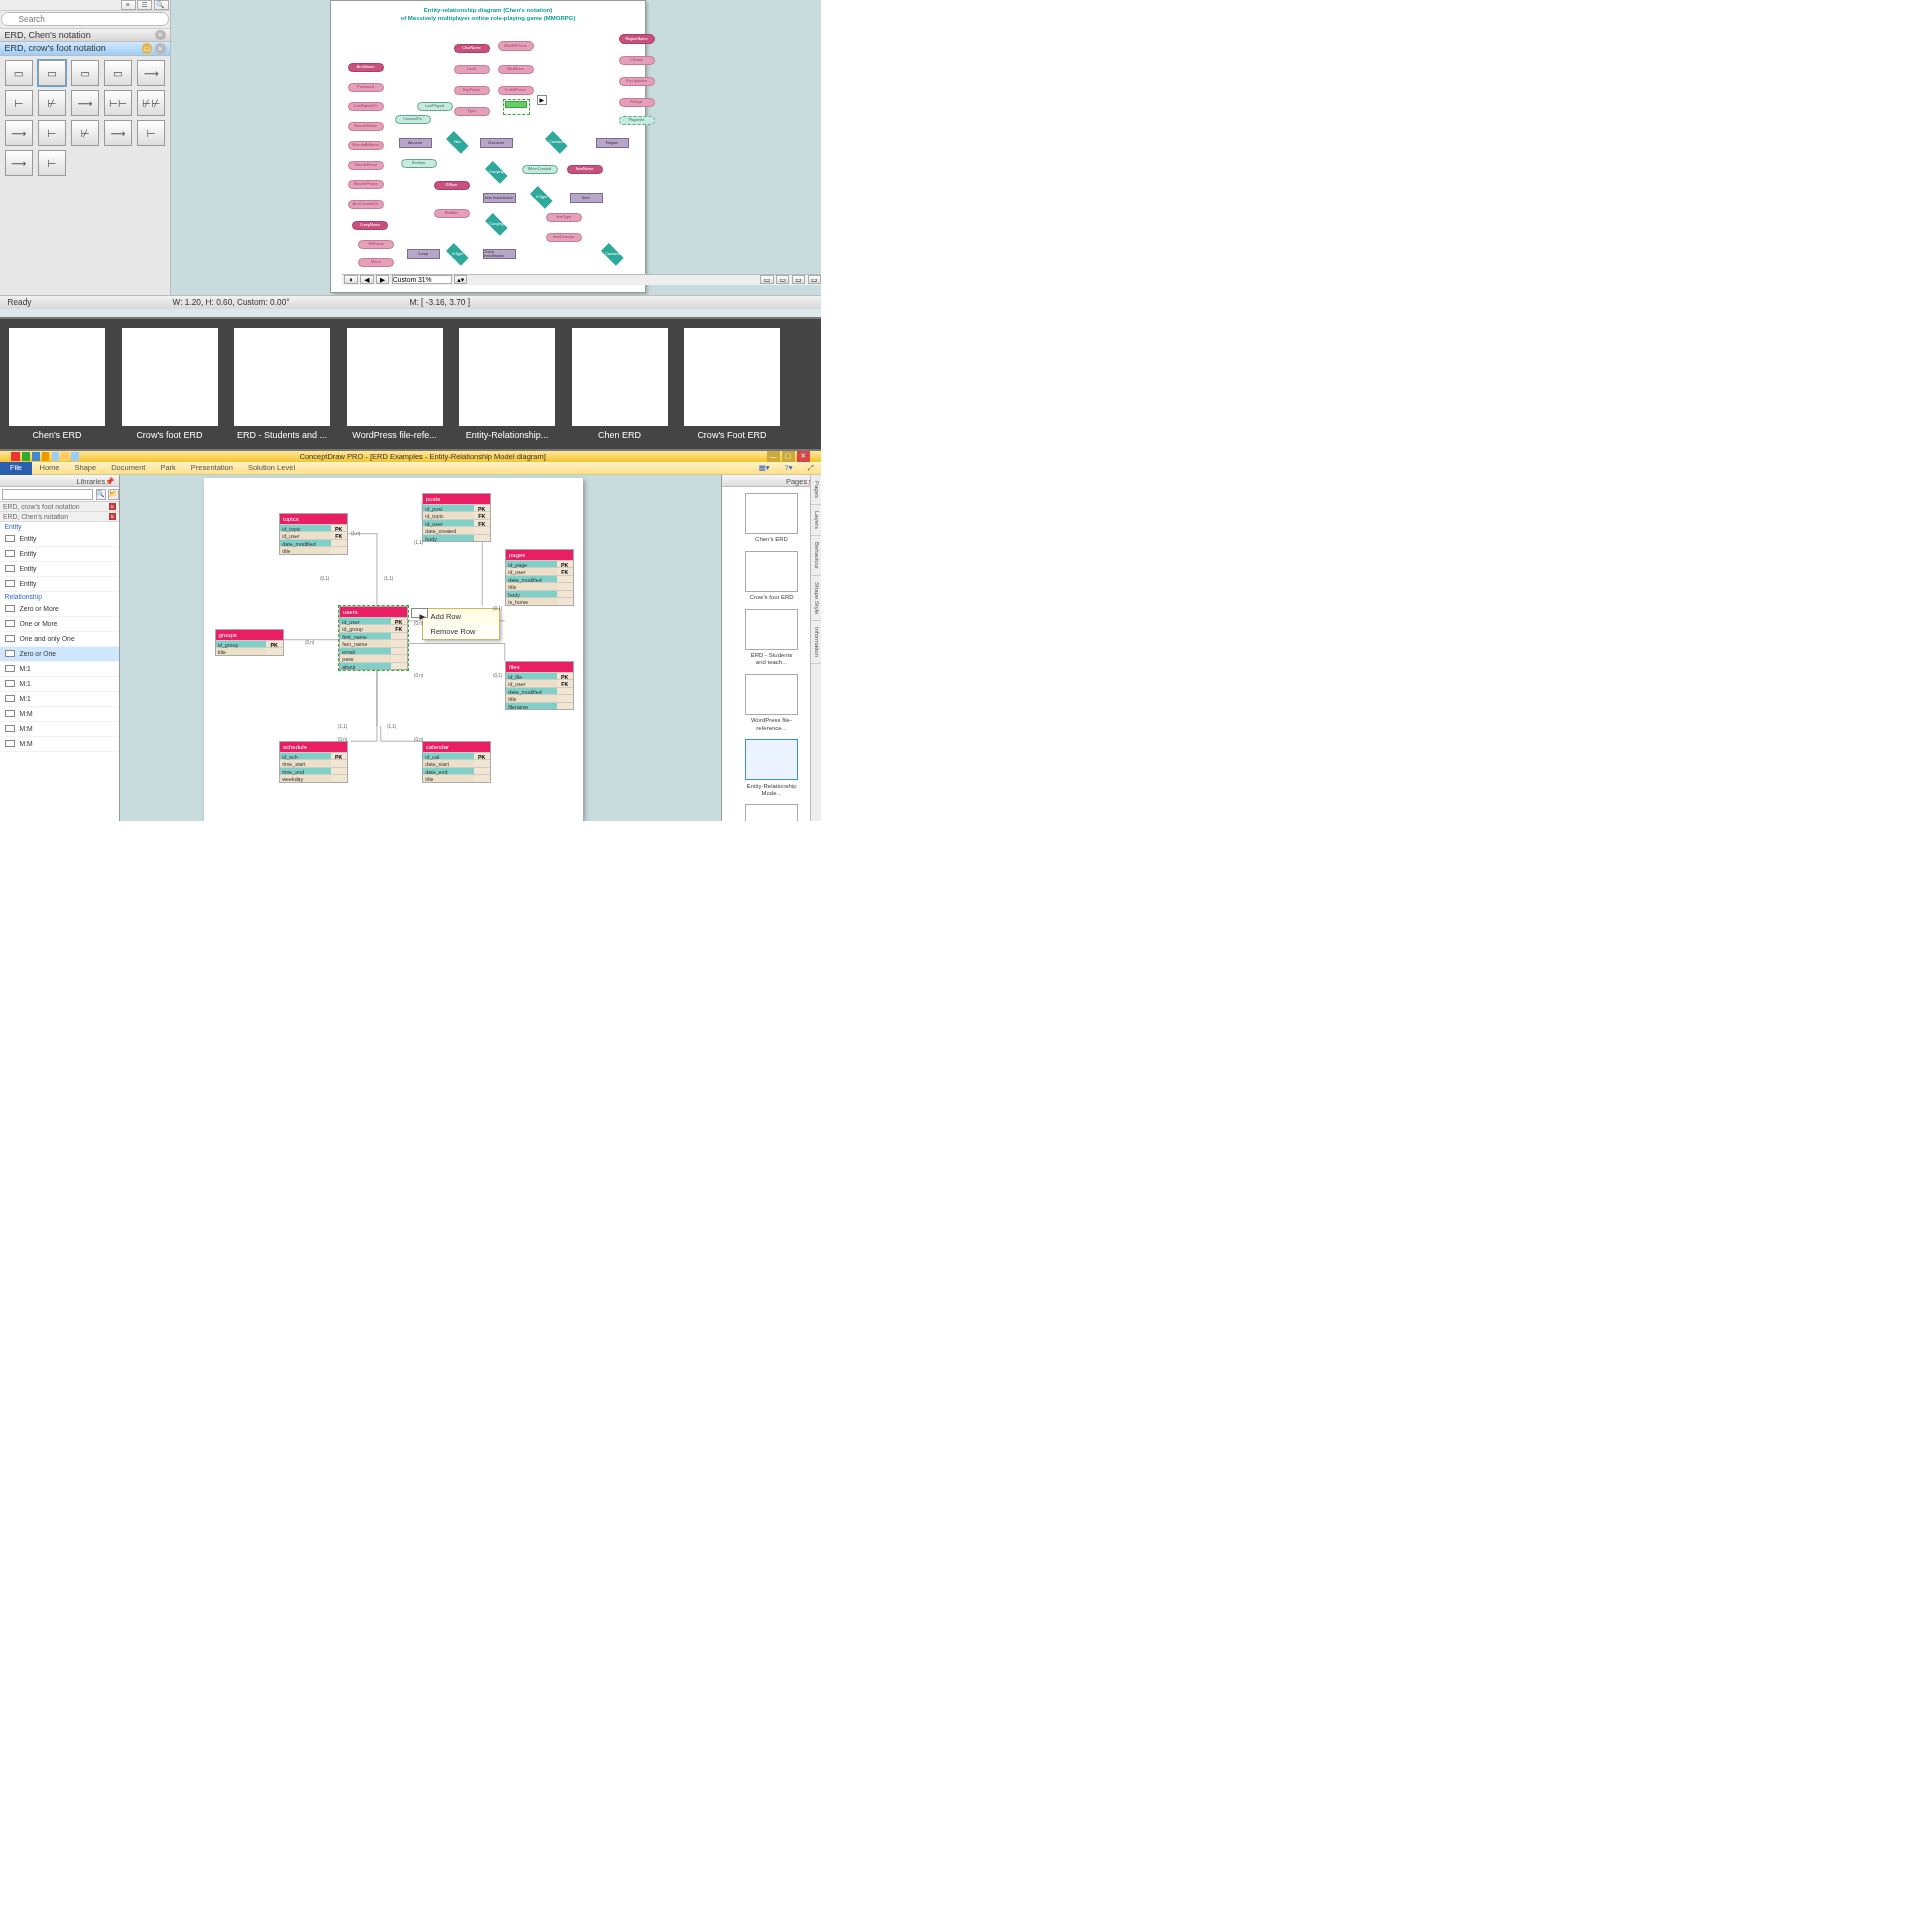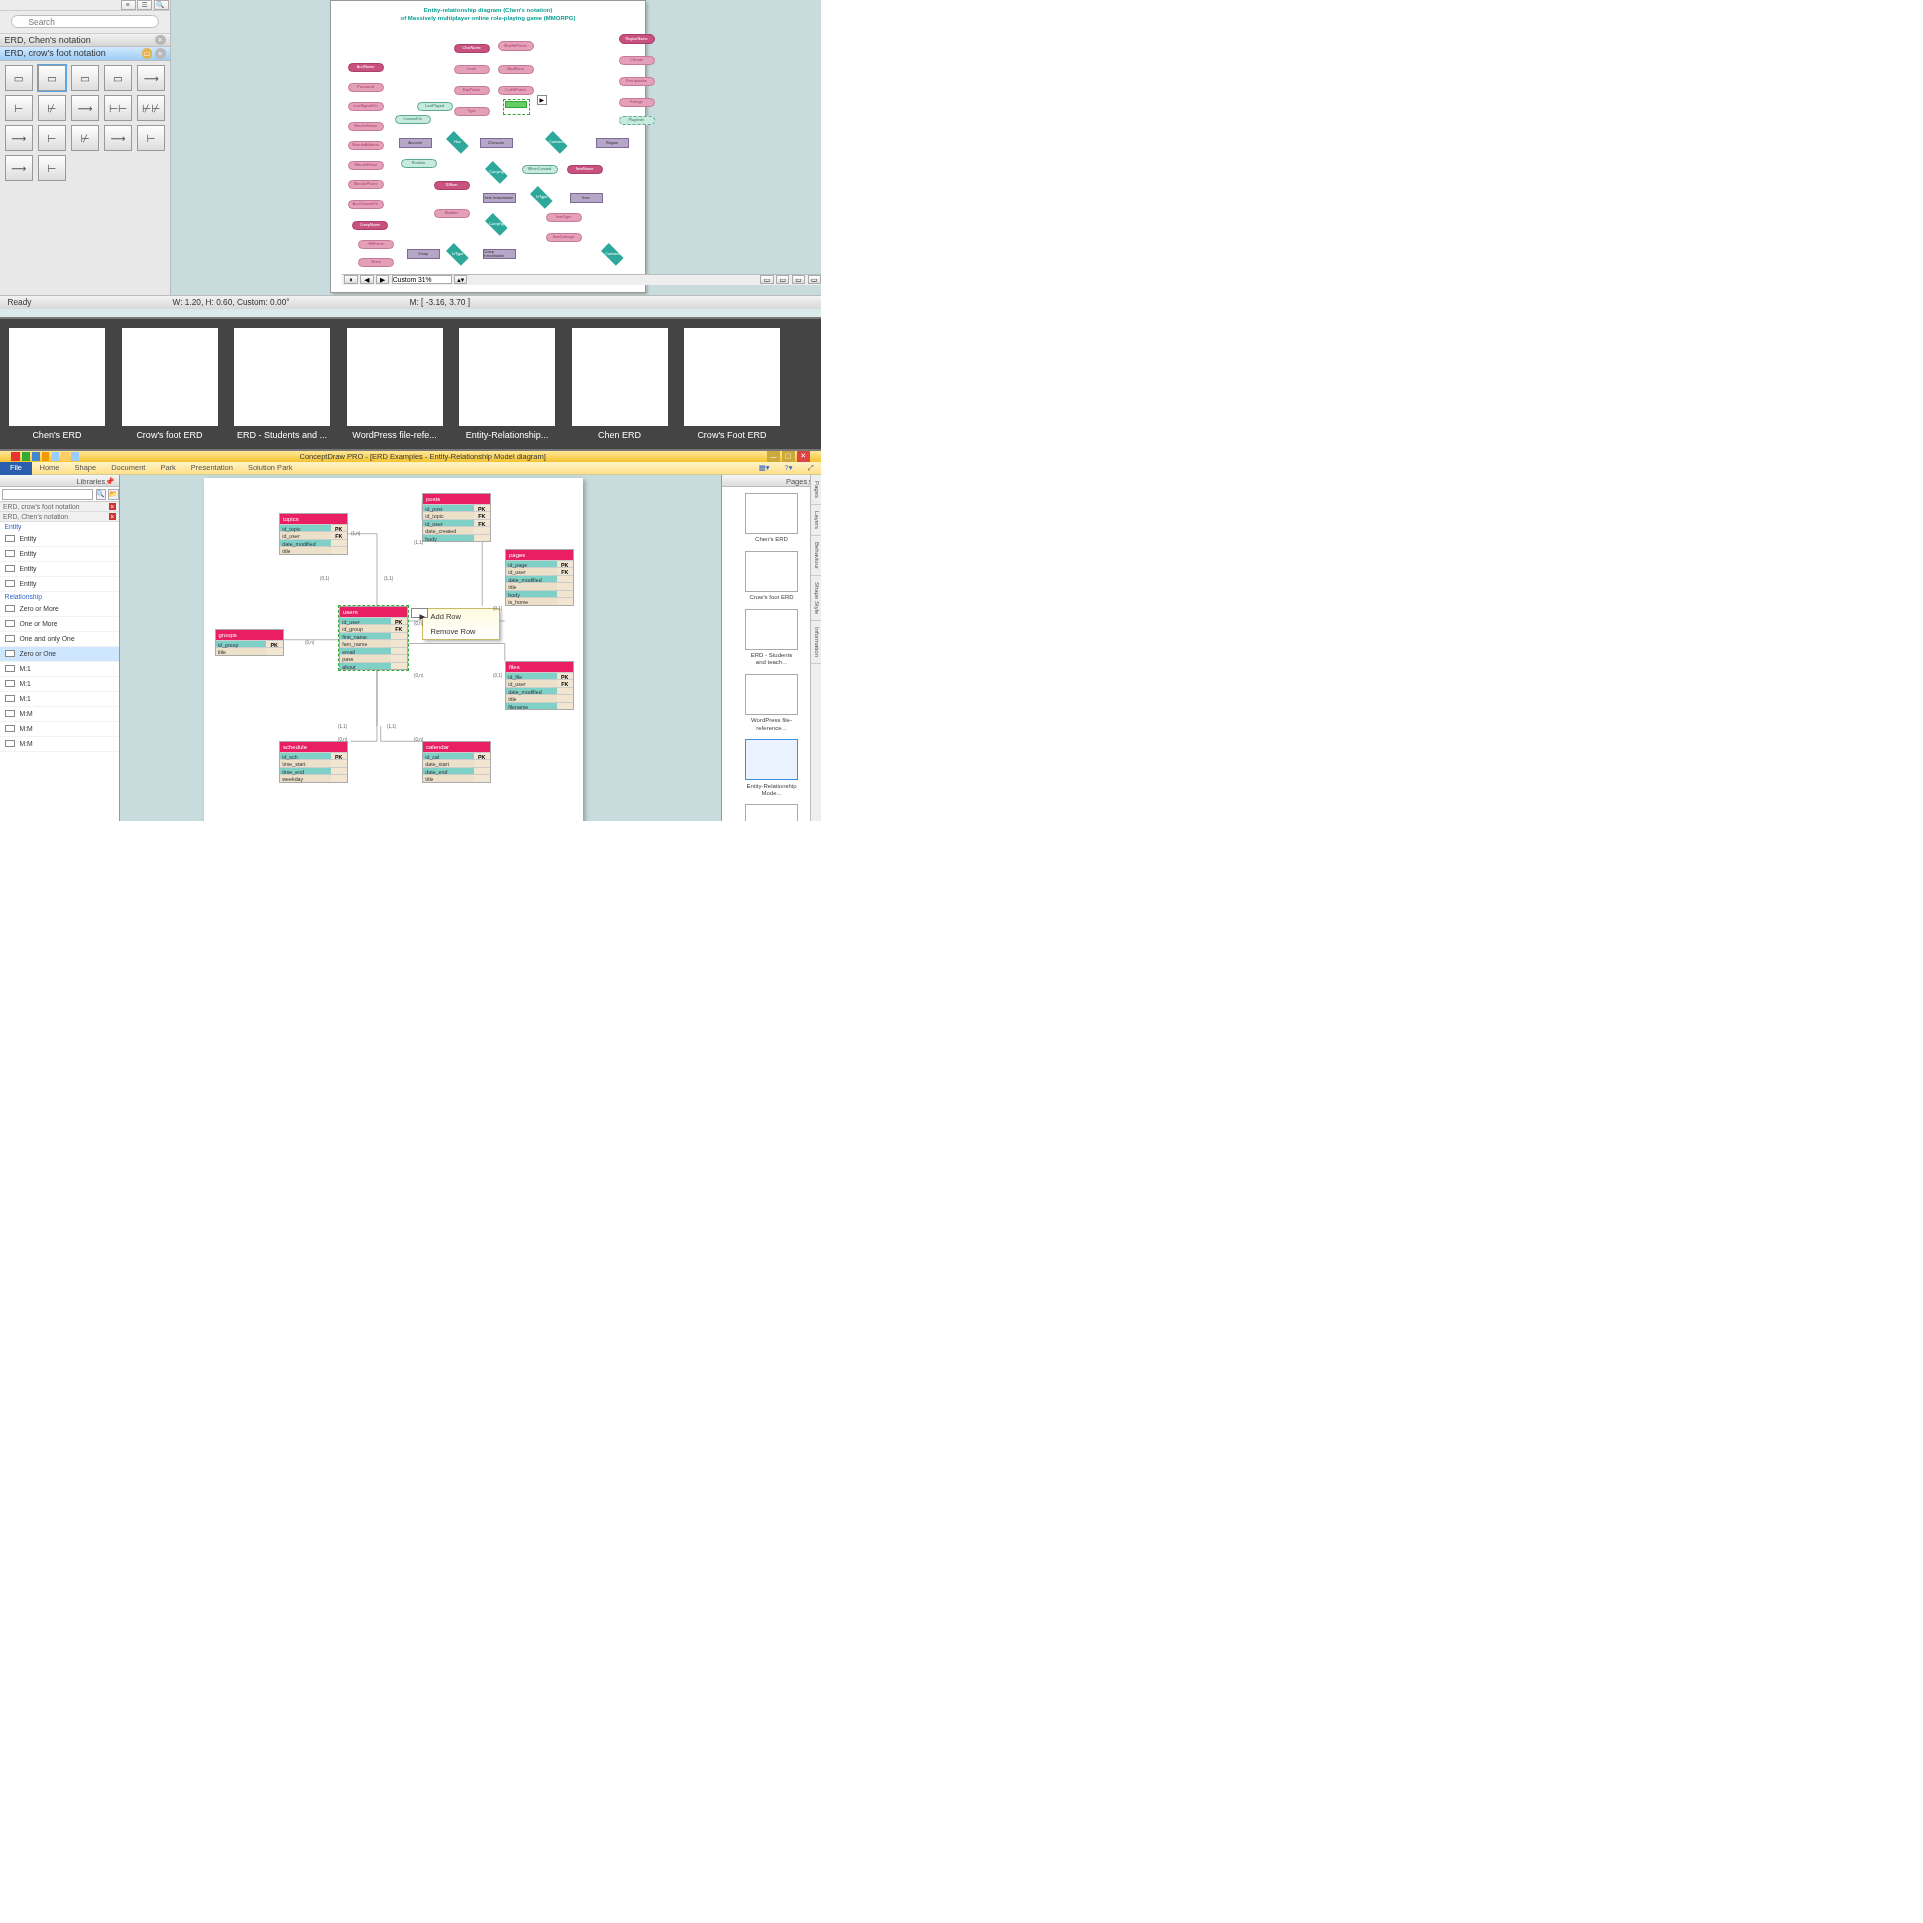--- a/index.html
+++ b/index.html
@@ -4,21 +4,21 @@
 <style>
 *{box-sizing:border-box;margin:0;padding:0;font-family:Arial,Helvetica,sans-serif}
 body{background:#fff;width:821px;height:821px;overflow:hidden;font-size:8.3px}
 
 
 .top-app{height:319px;background:#dbe9eb;display:flex;flex-direction:column;border-bottom:2.3px solid #777}
 .top-row1{display:flex;height:295px}
 .top-sidebar{width:171px;background:#e8e8e8;display:flex;flex-direction:column;border-right:0.8px solid #bbb}
 .tb-row{height:10.5px;display:flex;justify-content:flex-end;gap:1.5px;padding-right:1.5px;border-bottom:0.8px solid #ccc;background:#ececec}
 .tb-row span{width:15px;border:0.8px solid #aaa;background:linear-gradient(#fdfdfd,#e8e8e8);display:flex;align-items:center;justify-content:center;font-size:6.8px;color:#666}
-.search-row{height:18px;display:flex;align-items:center;padding:11px;background:#ececec;border-bottom:0.8px solid #ccc}
+.search-row{height:18px;display:flex;align-items:center;padding:1px;background:#ececec;border-bottom:0.8px solid #ccc}
 .search-row input{flex:1;height:13.5px;border:0.8px solid #bbb;border-radius:6.8px;padding:0 6px 0 16.5px;font-size:8.3px;color:#888;background:#fff}
 .lib-head{height:13.5px;display:flex;align-items:center;justify-content:space-between;padding:0 4.5px;font-size:9px;color:#333;background:linear-gradient(#f2f2f2,#d6d6d6);border-bottom:0.8px solid #bbb}
 .lib-head.sel{background:linear-gradient(#d0e9ff,#9ecdf5)}
 .lib-head .x{width:10.5px;height:10.5px;border-radius:5.3px;background:#b8b8b8;color:#fff;display:flex;align-items:center;justify-content:center;font-size:7.5px}
 .lib-head .icons{display:flex;gap:3px}
 .shape-grid{padding:4.5px;display:grid;grid-template-columns:repeat(5,28.6px);grid-auto-rows:25.6px;gap:4.5px;background:#e8e8e8}
 .shp{border:0.8px solid #999;background:linear-gradient(#fff,#ddd);display:flex;align-items:center;justify-content:center;color:#555;font-size:10.5px}
 .shp.sel{outline:1.5px solid #5aa6e6}
 
 .top-canvas{flex:1;position:relative;background:#c9dcdd;overflow:hidden}
@@ -287,21 +287,21 @@
    </div>
  </div>
  <div class="ribbon">
    <div class="filetab">File</div>
    <div id="rtabs" style="display:flex">
         <span class="rtab">Home</span>
         <span class="rtab">Shape</span>
         <span class="rtab">Document</span>
         <span class="rtab">Park</span>
         <span class="rtab">Presentation</span>
-        <span class="rtab">Solution Park</span>
+        <span class="rtab">Solution Level</span>
       </div>
    <div style="flex:1"></div>
    <span class="rtab" style="color:#36c">▦▾</span>
    <span class="rtab" style="color:#36c">?▾</span>
    <span class="rtab">⤢</span>
  </div>
  <div class="bot-body">
    <div class="left-pane">
      <div class="pane-title">
           <span>Libraries</span>

